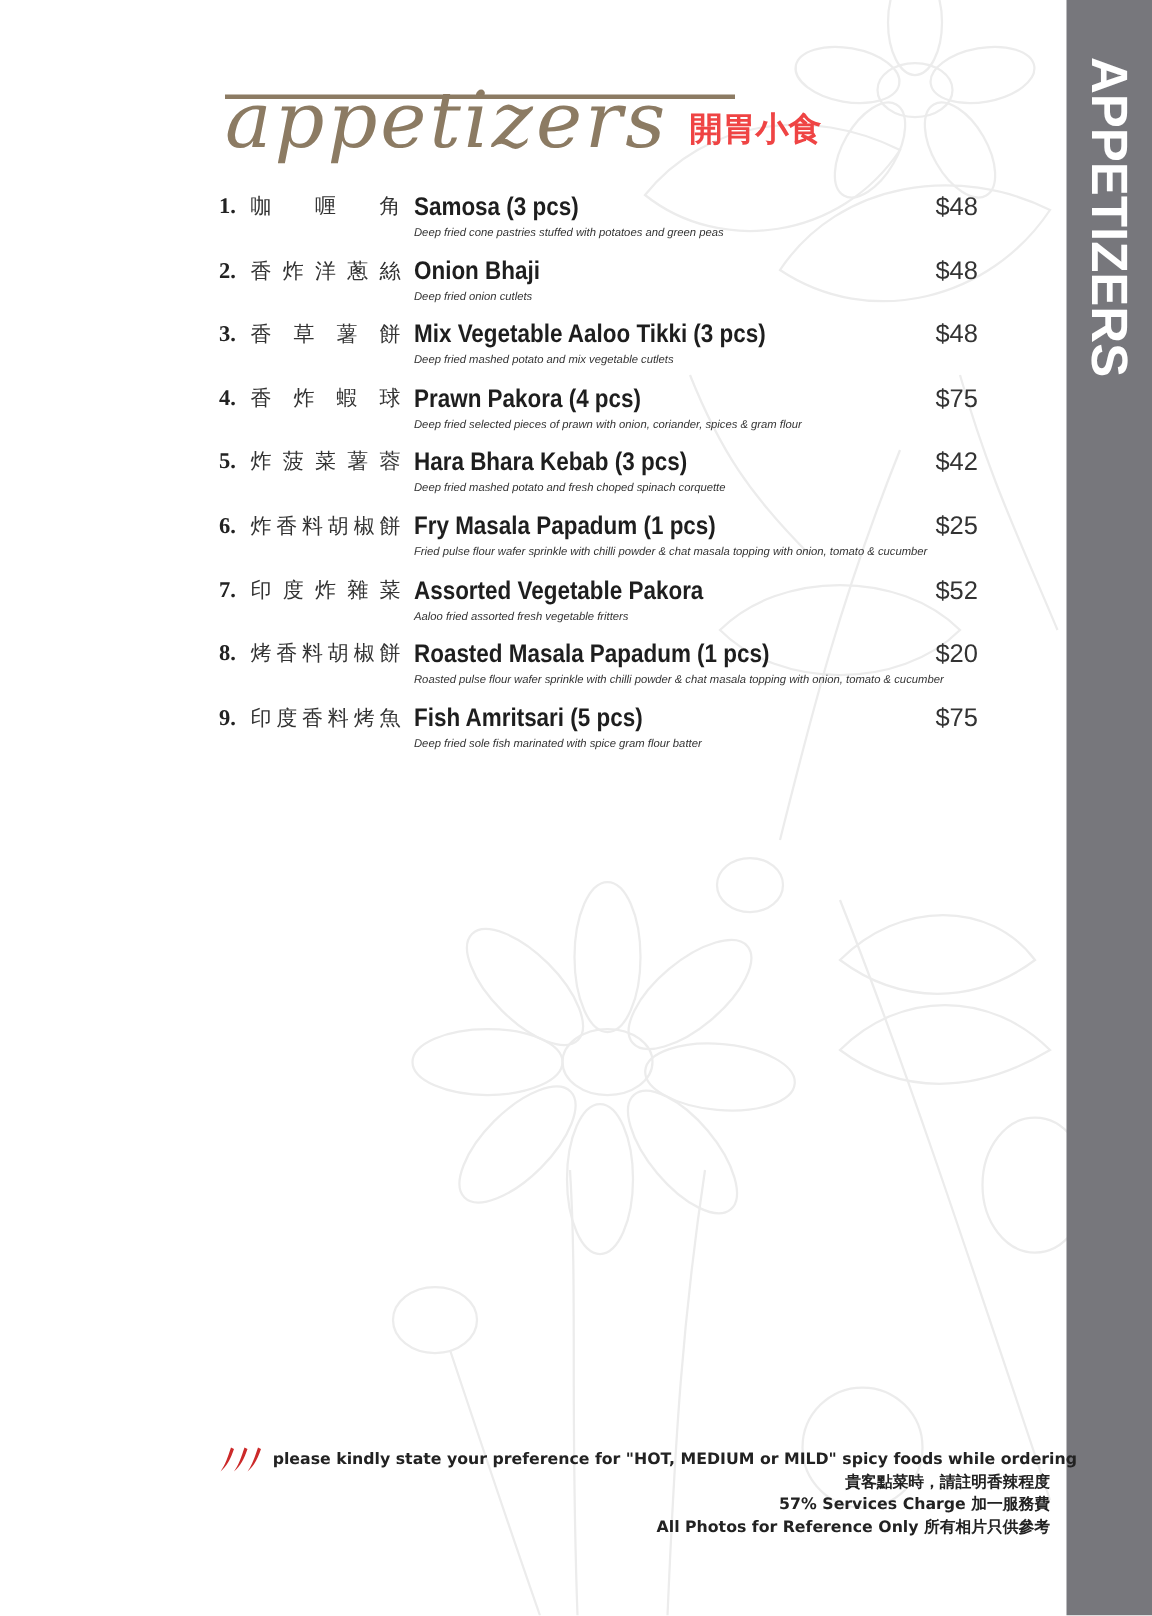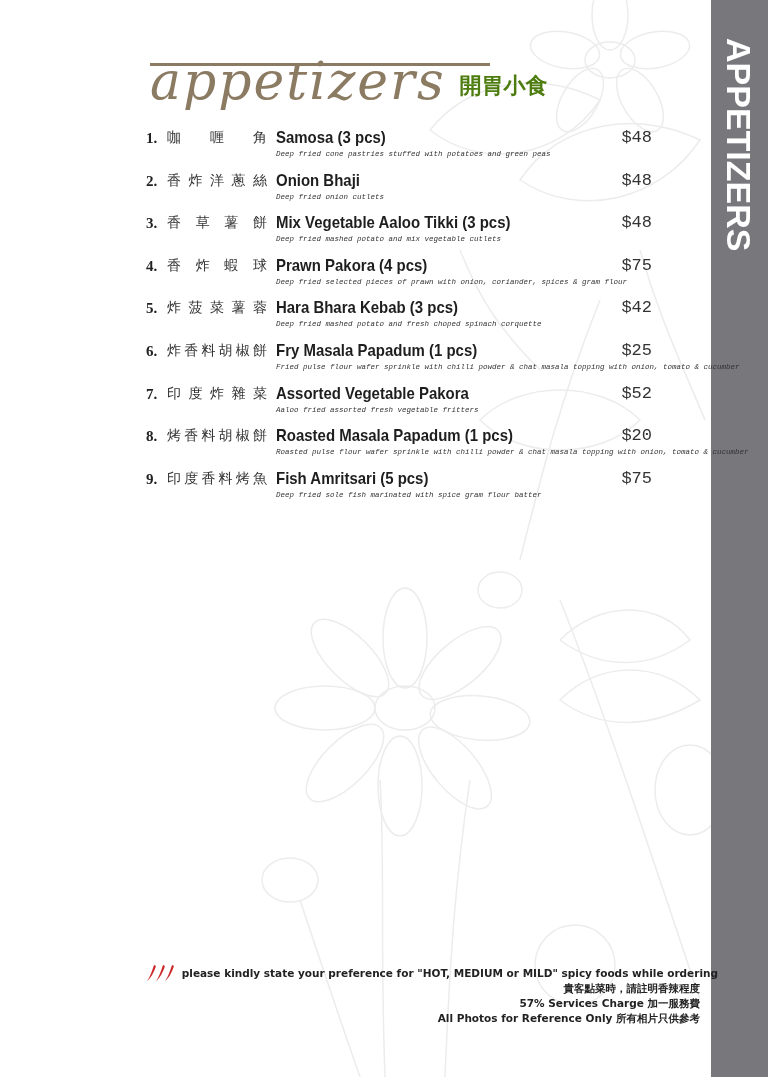--- a/index.html
+++ b/index.html
@@ -3,28 +3,28 @@
 <meta charset="utf-8">
 <style>
   html, body { margin:0; padding:0; }
   body { width:768px; height:1077px; position:relative; overflow:hidden; background:#ffffff; font-family:"Liberation Sans", sans-serif; color:#222; }
   .bg-art { position:absolute; left:0; top:0; width:768px; height:1077px; z-index:0; }
   .side-band { position:absolute; left:711px; top:0; width:57px; height:1077px; background:#77777c; z-index:2; }
   .side-text { position:absolute; left:739px; top:38px; transform-origin:0 0; transform:rotate(90deg) translateY(-50%); color:#ffffff; font-family:"Liberation Sans", sans-serif; font-weight:bold; font-size:34px; letter-spacing:0px; white-space:nowrap; line-height:1; }
   .title-wrap { position:absolute; left:150px; top:55px; z-index:3; display:flex; align-items:flex-end; }
   .title-en { font-family:"DejaVu Serif", serif; font-size:52px; color:#8c7b63; letter-spacing:2px; line-height:1; font-style:italic; }
   .title-rule { position:absolute; left:0; top:8px; width:340px; height:3px; background:#8c7b63; }
-  .title-zh { font-family:"DejaVu Sans", sans-serif; font-weight:bold; font-size:22px; color:#4d7c0f; margin-left:14px; margin-bottom:6px; }
+  .title-zh { font-family:"DejaVu Sans", sans-serif; font-weight:bold; font-size:22px; color:#ef4444; margin-left:14px; margin-bottom:6px; }
   .menu { position:absolute; left:146px; top:128px; width:520px; z-index:3; }
   .item { position:relative; height:42.6px; }
   .num { position:absolute; left:0; top:2px; font-family:"Liberation Serif", serif; font-weight:bold; font-size:15px; color:#222; }
   .zh { position:absolute; left:21px; top:1px; width:100px; font-family:"DejaVu Serif", serif; font-size:14px; color:#333; letter-spacing:0; display:flex; justify-content:space-between; }
   .name { position:absolute; left:130px; top:0; font-family:"Liberation Sans", sans-serif; font-weight:bold; font-size:17px; color:#1e1e1e; transform:scaleX(0.88); transform-origin:0 0; white-space:nowrap; }
-  .desc { position:absolute; left:130px; top:22px; font-family:Liberation Mono, monospace; font-style:italic; font-size:7.5px; color:#333; white-space:nowrap; }
-  .price { position:absolute; right:14px; top:0; font-family:Liberation Mono, monospace; font-size:17px; color:#333; }
+  .desc { position:absolute; left:130px; top:22px; font-family:Liberation Sans, sans-serif; font-style:italic; font-size:7.5px; color:#333; white-space:nowrap; }
+  .price { position:absolute; right:14px; top:0; font-family:Liberation Sans, sans-serif; font-size:17px; color:#333; }
   .footer { position:absolute; left:100px; top:966px; width:600px; z-index:3; text-align:right; font-family:"DejaVu Sans", sans-serif; font-weight:bold; font-size:10.5px; color:#222; line-height:15px; }
   .footer .line1 { position:relative; left:18px; }
   .chili { position:absolute; left:28px; top:-3px; width:32px; height:20px; }
 </style>
 </head>
 <body>
 
 <svg class="bg-art" viewBox="0 0 768 1077" xmlns="http://www.w3.org/2000/svg">
   <g fill="none" stroke="#ececec" stroke-width="1.5">
 

